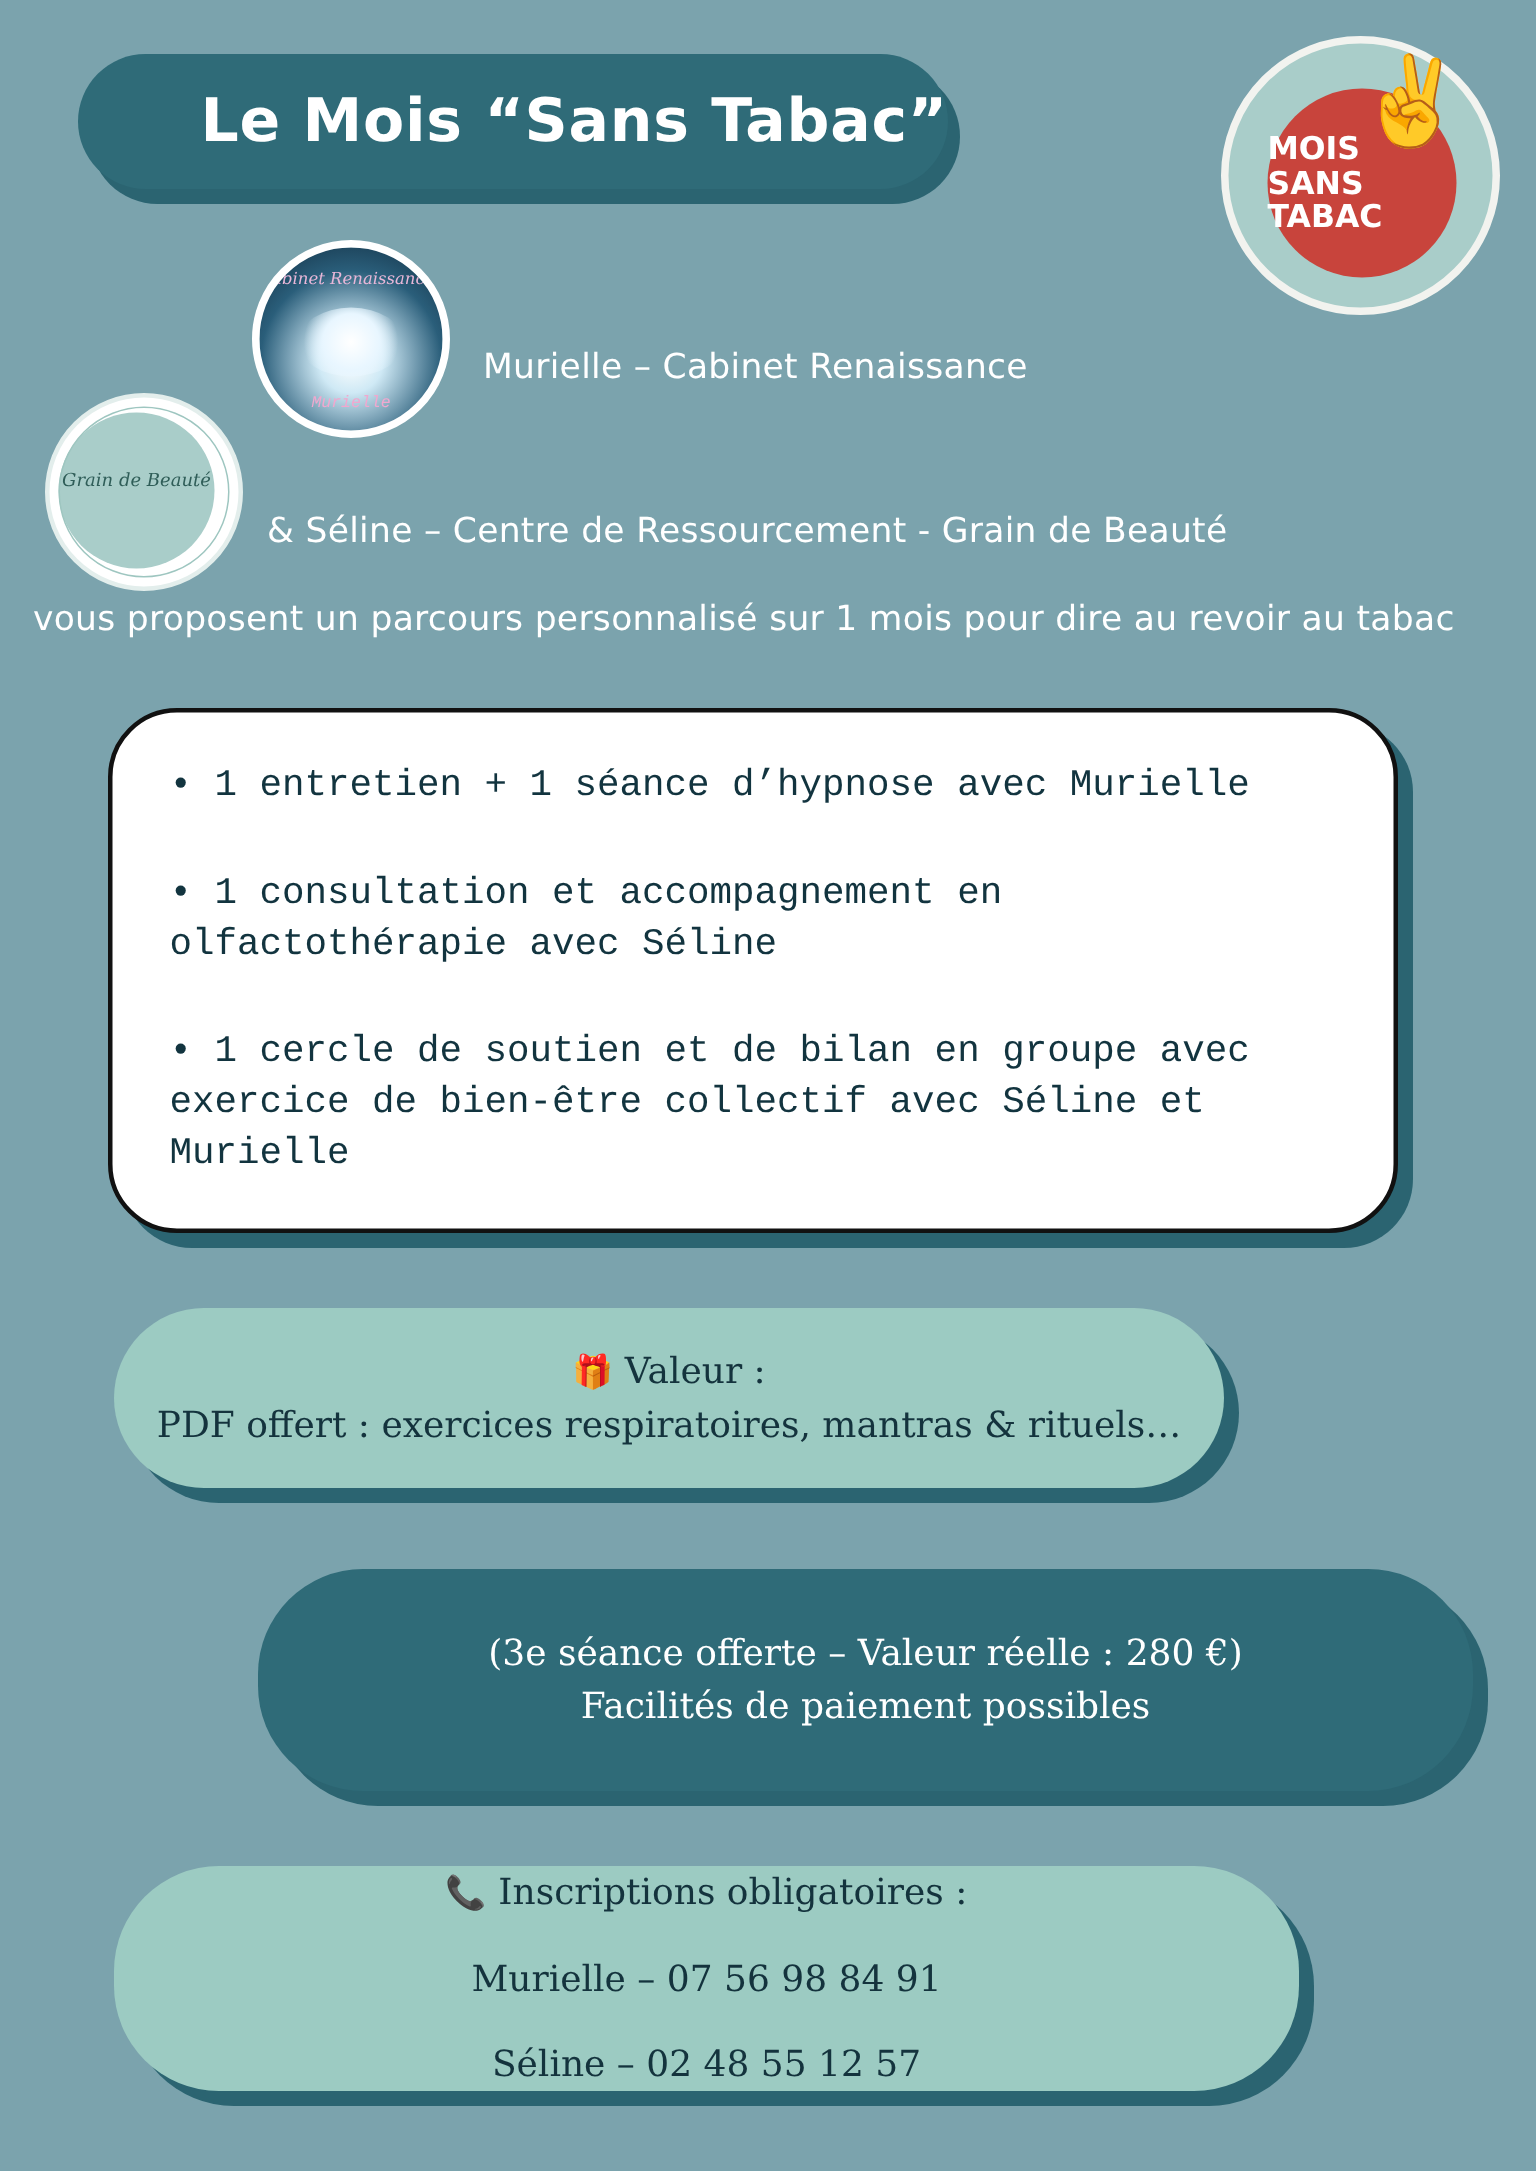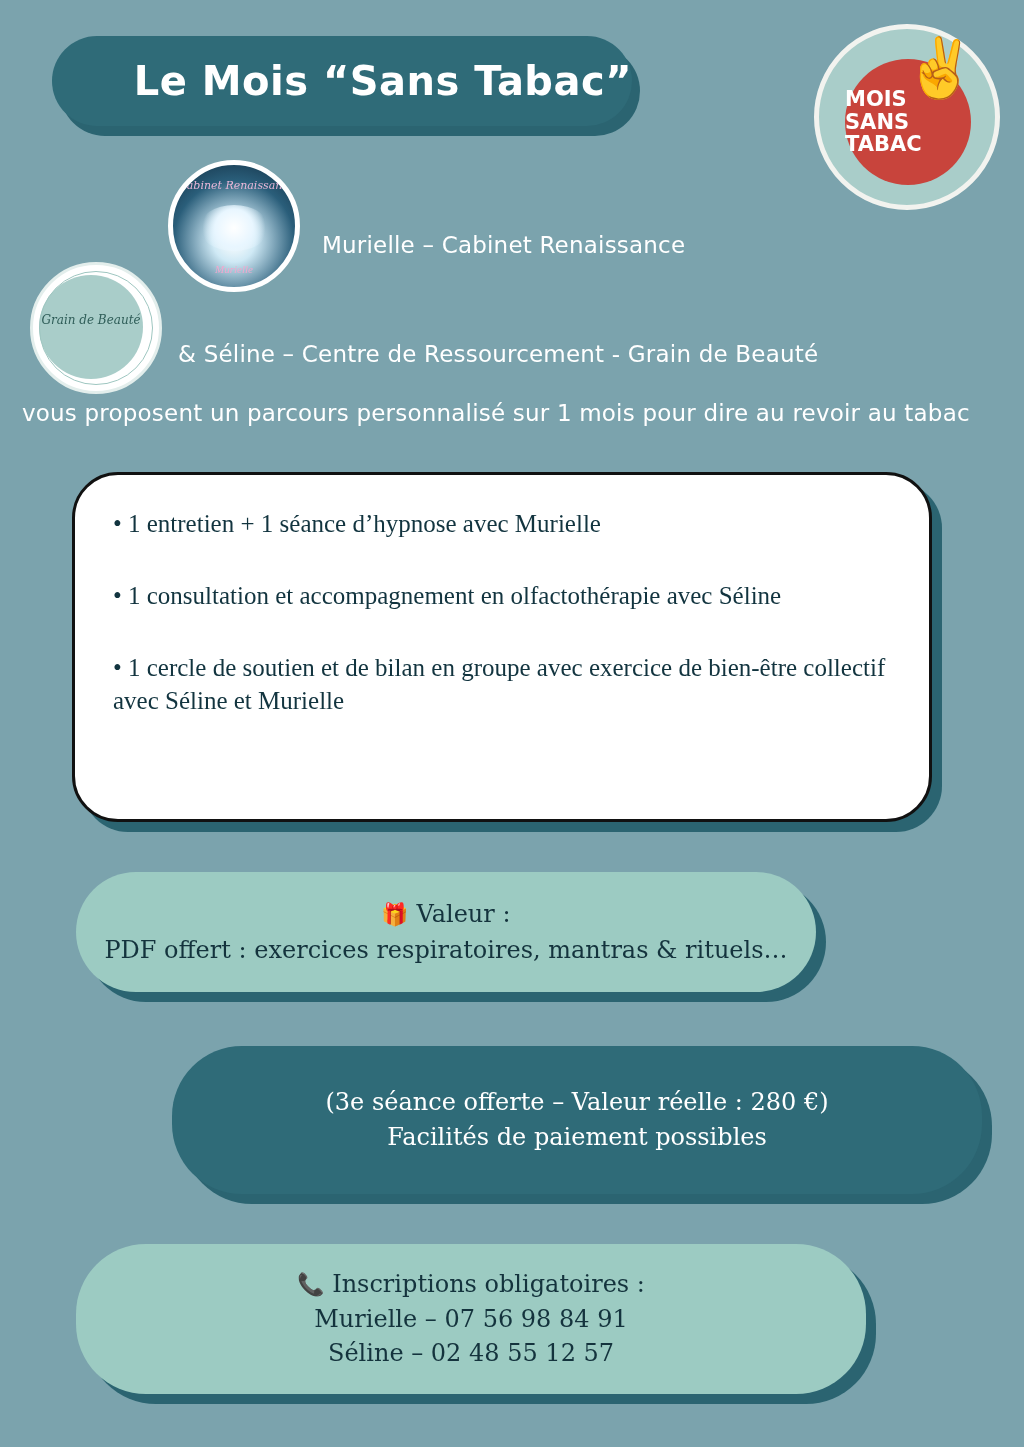--- a/index.html
+++ b/index.html
@@ -102,35 +102,35 @@
     box-sizing: border-box;
     background:
        radial-gradient(circle at 50% 62%, #ffffff 0%, #cfe9f5 22%, #2a5e7a 62%, #10293c 100%);
     overflow: hidden;
   }
   .logo-lotus .lt {
     position: absolute;
     top: 14px;
     left: 0;
     right: 0;
-    text-align: right;
+    text-align: left;
     font-size: 11px;
     color: #e9b7d8;
     font-family: "DejaVu Serif", serif;
     font-style: italic;
   }
   .logo-lotus .lb {
     position: absolute;
     bottom: 12px;
     left: 0;
     right: 0;
     text-align: center;
     font-size: 11px;
     color: #f0a8cf;
-    font-family: Liberation Serif, serif;
+    font-family: Liberation Mono, monospace;
     font-style: italic;
   }
   .logo-lotus .flower {
     position: absolute;
     left: 50%;
     top: 52%;
     transform: translate(-50%, -50%);
     width: 70px;
     height: 46px;
     border-radius: 50%;
@@ -224,21 +224,21 @@
     border: 3px solid #111111;
     border-radius: 46px;
     box-sizing: border-box;
     padding: 32px 38px;
   }
   .card p {
     margin: 0 0 38px 0;
     color: #12343f;
     font-size: 25px;
     line-height: 1.35;
-    font-family: Liberation Serif, serif;
+    font-family: Liberation Mono, monospace;
   }
   .card p:last-child { margin-bottom: 0; }
 
   
   .pill-shadow {
     position: absolute;
     background: #2b6471;
     border-radius: 70px;
   }
   .pill {
@@ -275,20 +275,21 @@
   }
 
   
   .insc-shadow { left: 86px; top: 1254px; width: 790px; height: 150px; }
   .insc {
     left: 76px; top: 1244px; width: 790px; height: 150px;
     background: #9ccbc2;
     color: #14333d;
     font-size: 24px;
     line-height: 1.45;
+    justify-content: space-between;
   }
   .emoji { font-size: 22px; }
 </style>
 </head>
 <body>
 
 <div class="title-wrap">
   <div class="title-shadow"></div>
   <div class="title-banner">
     <span>Le Mois “Sans Tabac”</span>

